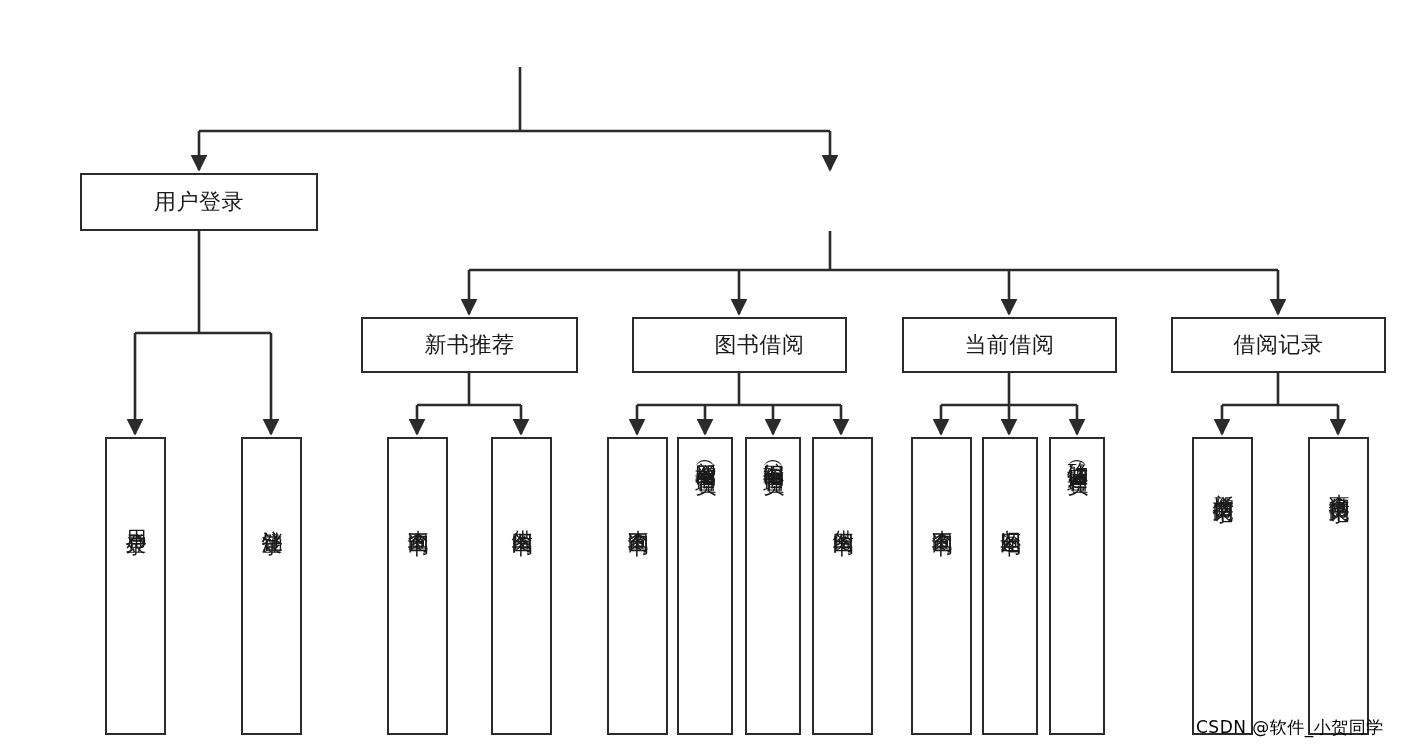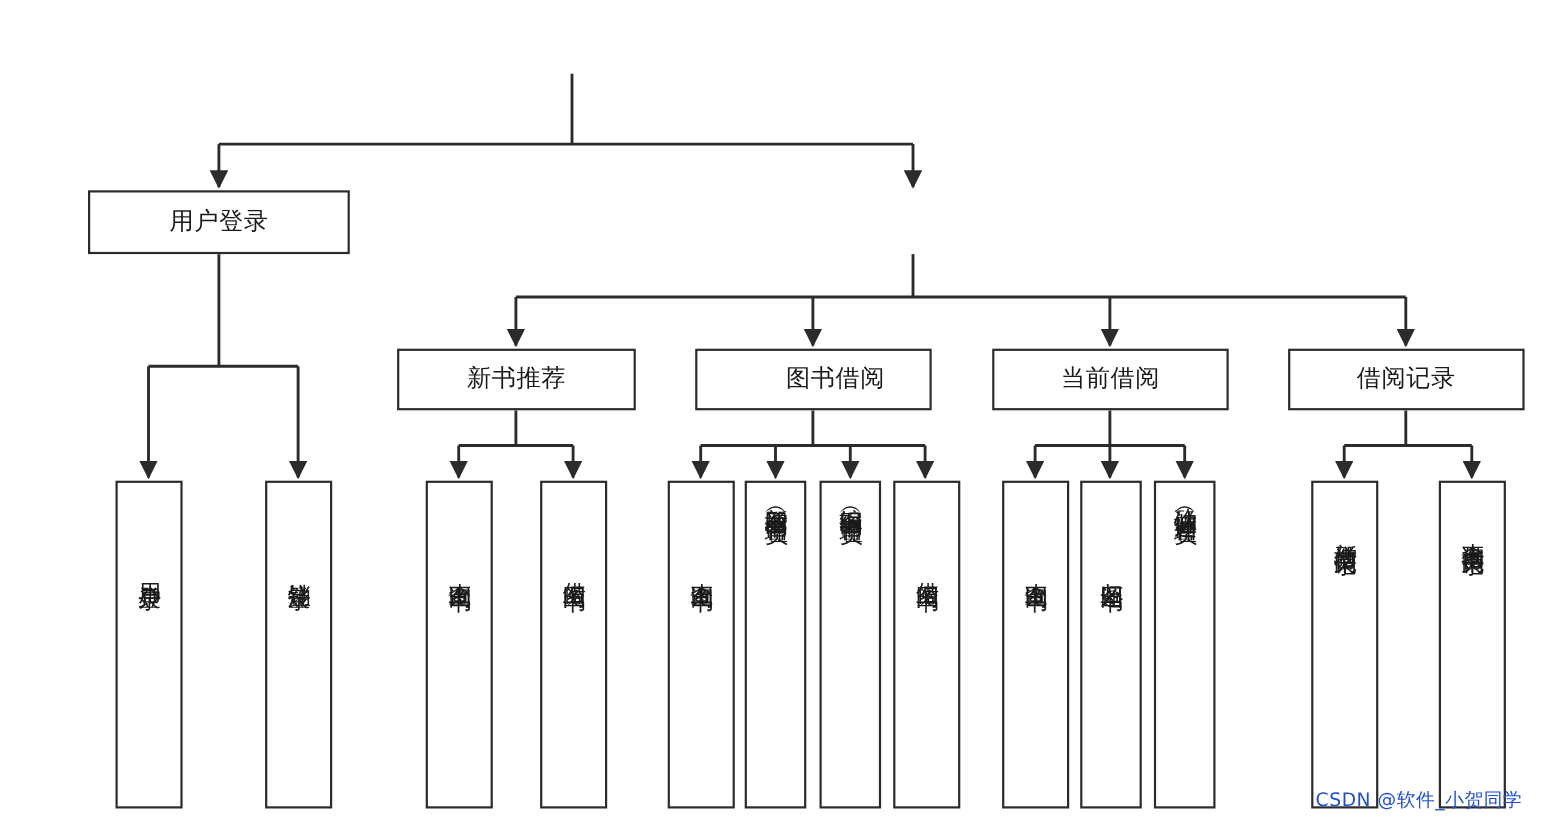--- a/index.html
+++ b/index.html
@@ -61,21 +61,21 @@
     writing-mode: vertical-rl;
     text-orientation: upright;
     font-size: 21px;
     line-height: 1.02;
     letter-spacing: 2px;
     white-space: nowrap;
   }
   .watermark {
     position: absolute;
     font-size: 17px;
-    color: #1d4ed8;
+    color: #000000;
     letter-spacing: 0.5px;
     z-index: 3;
     white-space: nowrap;
     user-select: none;
   }
 </style>
 </head>
 <body>
 
 <div id="canvas">

